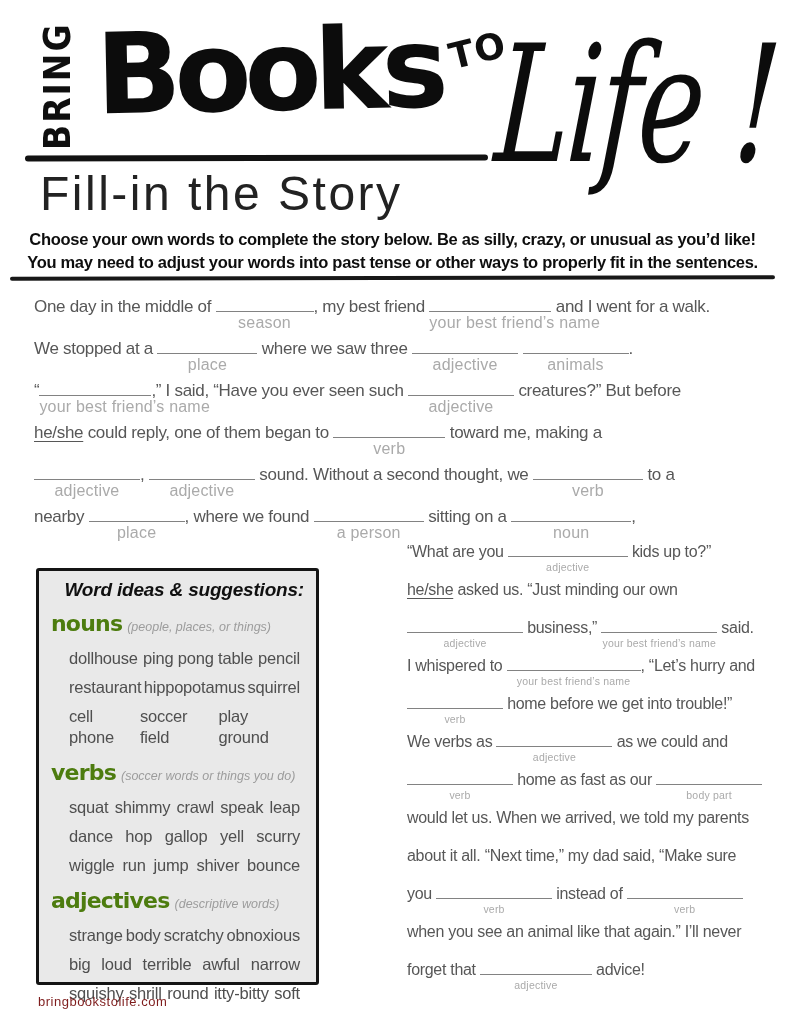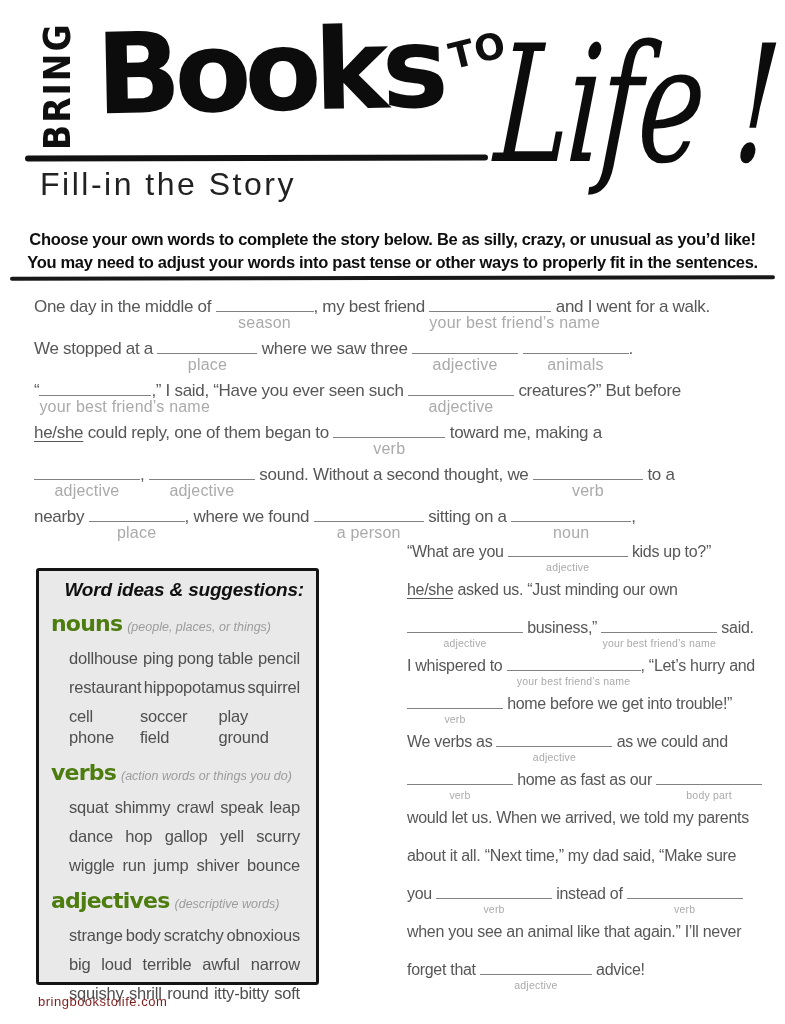--- a/index.html
+++ b/index.html
@@ -33,21 +33,21 @@
     font-size:112px; letter-spacing:-3px; color:#0c0c0c;
     transform:scaleY(1.45) skewX(-5deg); transform-origin:0 0;
     white-space:nowrap;
   }
   .brand-underline {
     position:absolute; left:25px; top:155px; width:463px; height:6px;
     background:#121212; border-radius:3px; transform:rotate(-0.15deg);
   }
   .subtitle {
     position:absolute; left:40px; top:166px;
-    font-size:32px; letter-spacing:2.5px; color:#222; font-weight:normal;
+    font-size:48px; letter-spacing:2.5px; color:#222; font-weight:normal;
   }
 
   
   .instructions {
     position:absolute; left:0; top:228px; width:785px; text-align:center;
     font-weight:bold; font-size:16.5px; line-height:23px;
     letter-spacing:-0.3px; color:#0e0e0e;
   }
 
   .divider {
@@ -150,21 +150,21 @@
             <span class="wb-word">hippopotamus</span>
             <span class="wb-word">squirrel</span>
           </div>
           <div class="wb-row">
             <span class="wb-word">cell phone</span>
             <span class="wb-word">soccer field</span>
             <span class="wb-word">play ground</span>
           </div>
         </div>
         <div class="wb-section wb-section-verbs">
-          <div class="wb-header"><span class="wb-name">verbs</span><span class="wb-hint">(action words or things you do)</span></div>
+          <div class="wb-header"><span class="wb-name">verbs</span><span class="wb-hint">(soccer words or things you do)</span></div>
           <div class="wb-row">
             <span class="wb-word">squat</span>
             <span class="wb-word">shimmy</span>
             <span class="wb-word">crawl</span>
             <span class="wb-word">speak</span>
             <span class="wb-word">leap</span>
           </div>
           <div class="wb-row">
             <span class="wb-word">dance</span>
             <span class="wb-word">hop</span>

